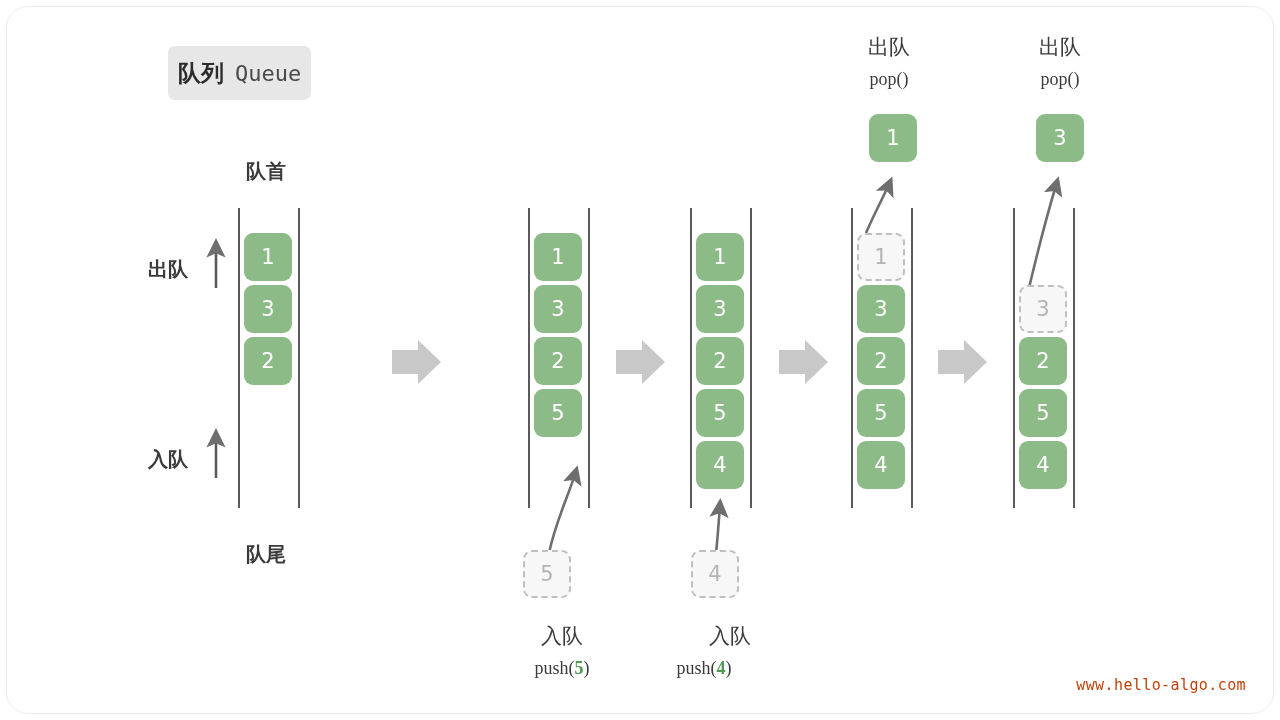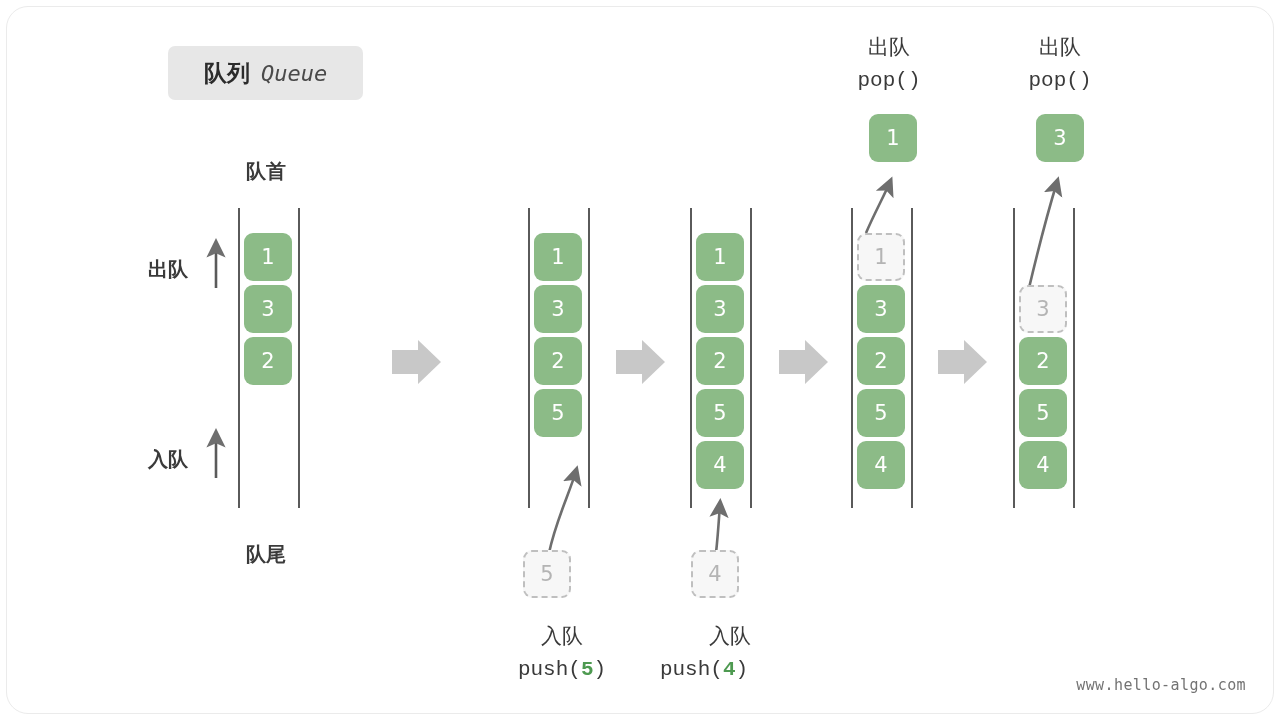--- a/index.html
+++ b/index.html
@@ -31,52 +31,51 @@
     border-radius: 22px;
     box-sizing: border-box;
   }
 
   
   .title-chip {
     position: absolute;
     left: 168px;
     top: 46px;
     height: 54px;
-    padding: 0 36px;
+    padding: 0 10px;
     background: #e7e7e7;
     border-radius: 7px;
     display: flex;
     align-items: center;
     gap: 11px;
   }
   .title-cn {
     font-size: 23px;
     font-weight: bold;
     color: #2b2b2b;
     font-family: "DejaVu Sans", "Liberation Sans", sans-serif;
   }
   .title-en {
     font-size: 22px;
     color: #4a4a4a;
     font-family: "DejaVu Sans Mono", "Liberation Mono", monospace;
-    font-style: italic;
   }
 
   
   .cn-bold {
     font-family: "DejaVu Sans", "Liberation Sans", sans-serif;
     font-weight: bold;
     color: #3a3a3a;
     font-size: 20px;
     white-space: nowrap;
   }
   .mono {
-    font-family: Liberation Mono, monospace;
+    font-family: Liberation Serif, serif;
     color: #3a3a3a;
-    font-size: 21px;
+    font-size: 18px;
     white-space: nowrap;
   }
   .cap-cn {
     font-family: "DejaVu Sans", "Liberation Sans", sans-serif;
     color: #3a3a3a;
     font-size: 21px;
     white-space: nowrap;
   }
   .accent { color: #4e9a51; font-weight: bold; }
 
@@ -117,21 +116,21 @@
   
   .lbl { position: absolute; white-space: nowrap; }
   .lbl.center { transform: translateX(-50%); }
 
   .watermark {
     position: absolute;
     right: 34px;
     bottom: 26px;
     font-family: "DejaVu Sans Mono", "Liberation Mono", monospace;
     font-size: 15px;
-    color: #737373;
+    color: #c2410c;
     letter-spacing: 0.4px;
   }
 
   svg.overlay {
     position: absolute;
     left: 0; top: 0;
     width: 1280px; height: 720px;
     pointer-events: none;
   }
 </style>

